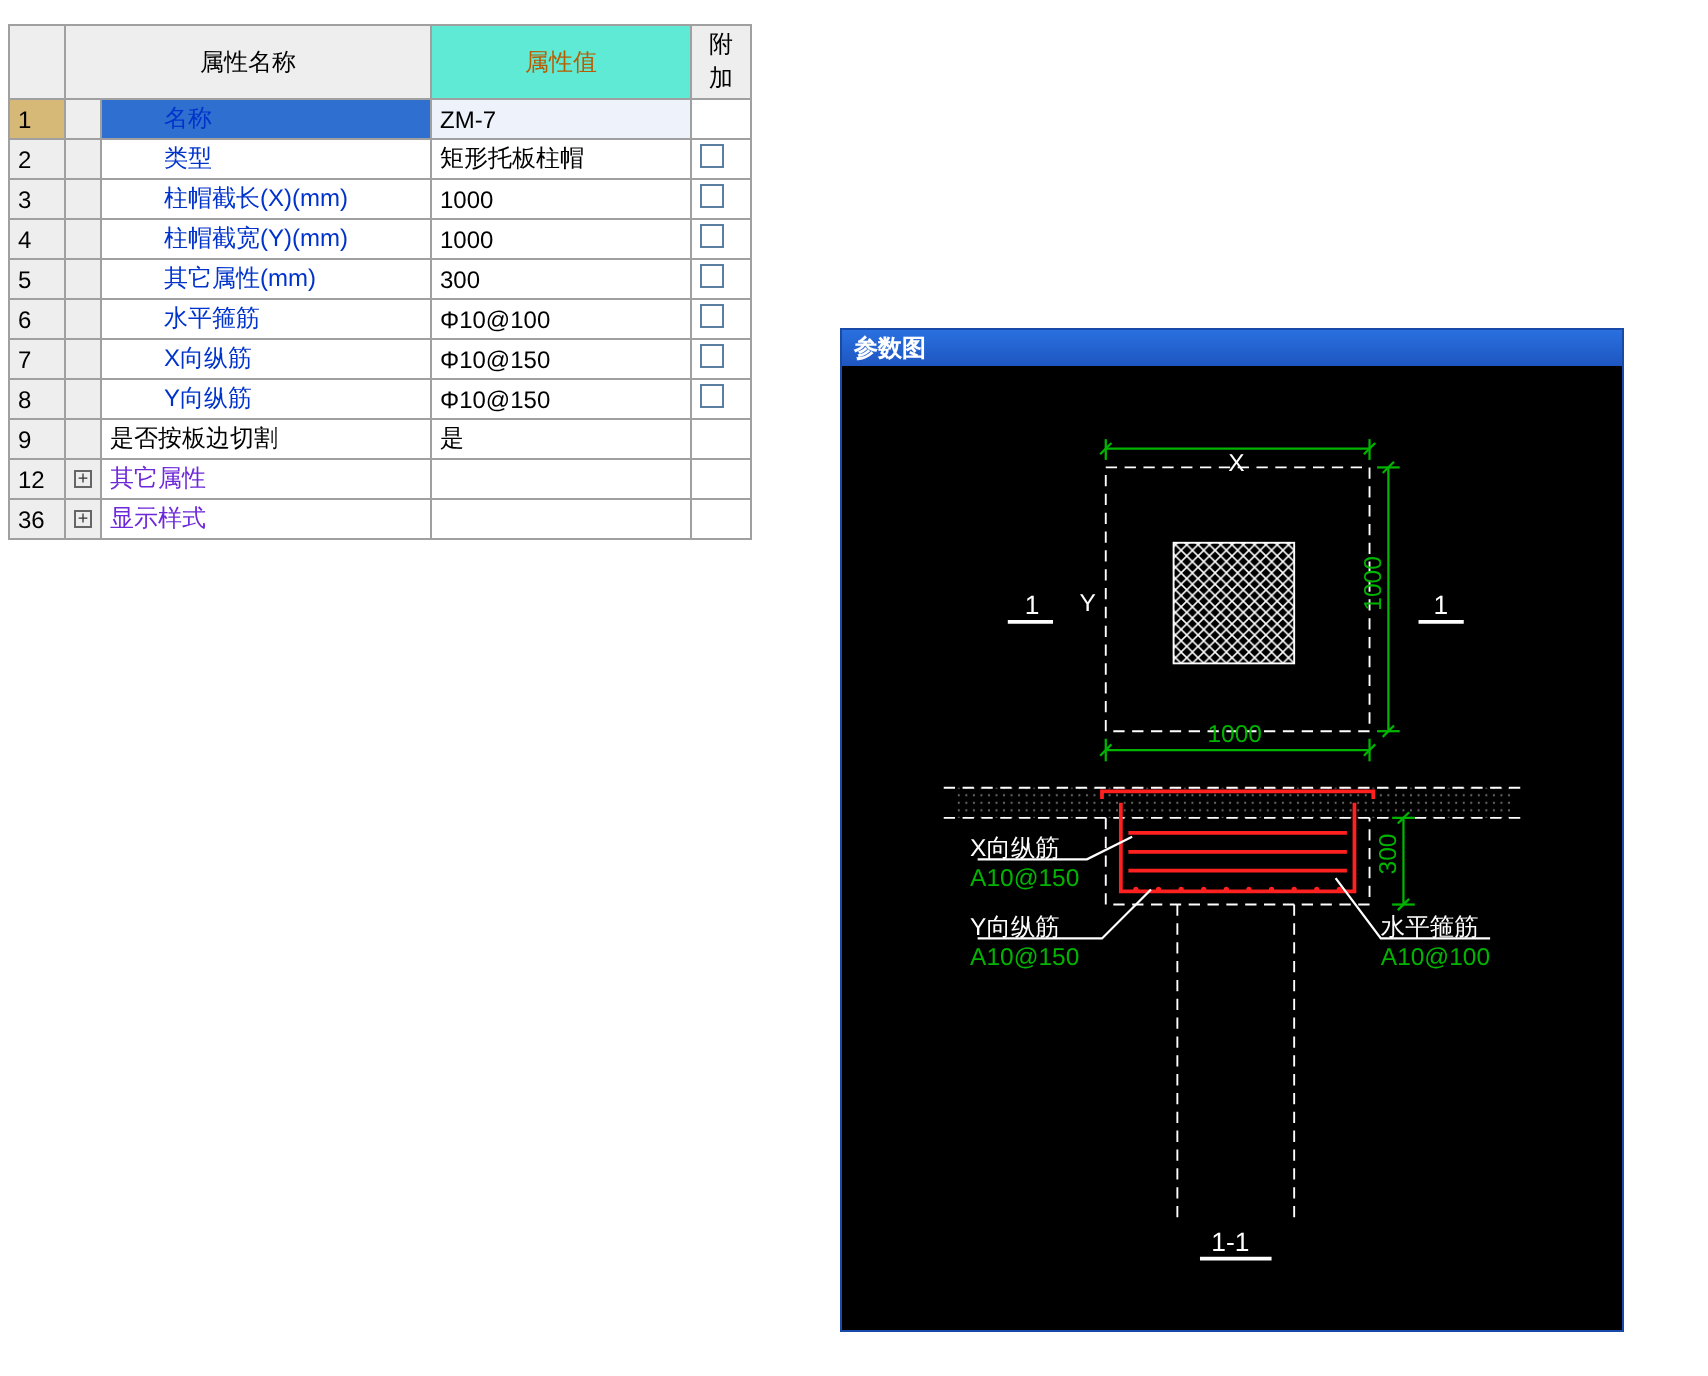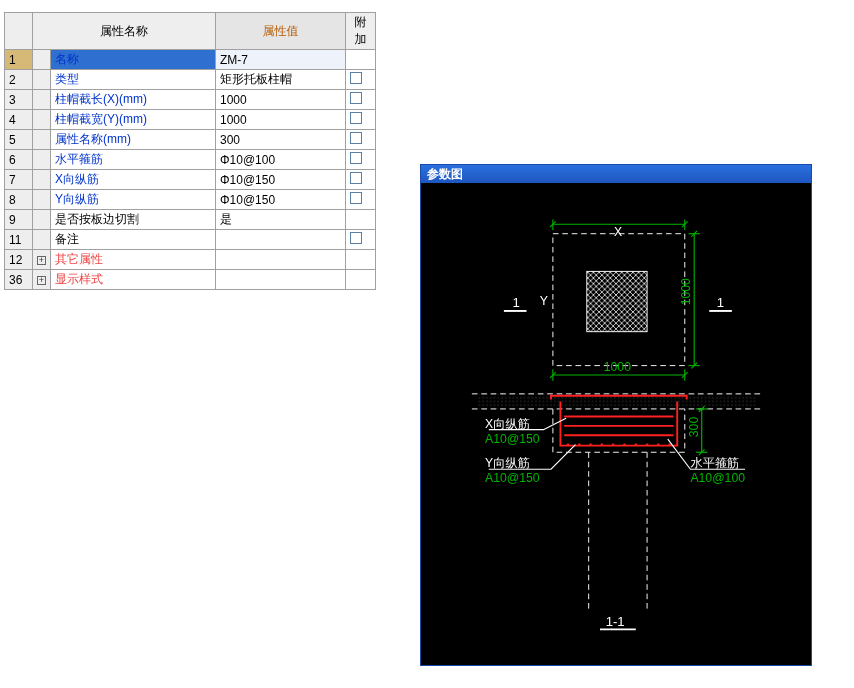--- a/index.html
+++ b/index.html
@@ -27,39 +27,39 @@
       padding: 1px 4px;
       text-align: left;
       vertical-align: middle;
     }
     .property-table th {
       background: #eeeeee;
       font-weight: normal;
       text-align: center;
     }
     .property-table th.value-header {
-      background: #e5e5e5;
+      background: #5eead4;
       color: #b85c00;
     }
     .row-num {
       width: 28px;
       text-align: center;
       background: #eeeeee;
     }
     .col-name { width: 165px; }
     .col-value { width: 130px; }
     .col-extra { width: 30px; text-align: center; }
     .col-expand { width: 10px; text-align: center; background: #eeeeee; padding: 0; font-size: 10px; border-right: none; }
 
     .row-selected td.row-num { background: #d6b877; }
     .row-selected td.col-name { background: #2f6fcf; color: #fff; }
     .row-selected td.col-value { background: #eef2fa; }
 
-    .link-text { color: #0033cc; }
-    .muted-text { color: #ef4444; }
+    .link-text { color: #0033cc; margin-left: 27px; }
+    .muted-text { color: #6d28d9; }
     .expand-plus {
       display: inline-block;
       width: 9px; height: 9px;
       border: 1px solid #666;
       line-height: 7px;
       font-size: 9px;
       text-align: center;
       color: #333;
     }
     .checkbox-box {
@@ -144,21 +144,21 @@
       <tr>
         <td class="row-num">4</td>
         <td class="col-expand"></td>
         <td class="col-name" style="border-left: none;"><span class="link-text">柱帽截宽(Y)(mm)</span></td>
         <td class="col-value">1000</td>
         <td class="col-extra"><span class="checkbox-box"></span></td>
       </tr>
       <tr>
         <td class="row-num">5</td>
         <td class="col-expand"></td>
-        <td class="col-name" style="border-left: none;"><span class="link-text">属性名称(mm)</span></td>
+        <td class="col-name" style="border-left: none;"><span class="link-text">其它属性(mm)</span></td>
         <td class="col-value">300</td>
         <td class="col-extra"><span class="checkbox-box"></span></td>
       </tr>
       <tr>
         <td class="row-num">6</td>
         <td class="col-expand"></td>
         <td class="col-name" style="border-left: none;"><span class="link-text">水平箍筋</span></td>
         <td class="col-value">Φ10@100</td>
         <td class="col-extra"><span class="checkbox-box"></span></td>
       </tr>
@@ -175,27 +175,20 @@
         <td class="col-name" style="border-left: none;"><span class="link-text">Y向纵筋</span></td>
         <td class="col-value">Φ10@150</td>
         <td class="col-extra"><span class="checkbox-box"></span></td>
       </tr>
       <tr>
         <td class="row-num">9</td>
         <td class="col-expand"></td>
         <td class="col-name" style="border-left: none;"><span>是否按板边切割</span></td>
         <td class="col-value">是</td>
         <td class="col-extra"></td>
-      </tr>
-      <tr>
-        <td class="row-num">11</td>
-        <td class="col-expand"></td>
-        <td class="col-name" style="border-left: none;"><span>备注</span></td>
-        <td class="col-value"></td>
-        <td class="col-extra"><span class="checkbox-box"></span></td>
       </tr>
       <tr>
         <td class="row-num">12</td>
         <td class="col-expand"><span class="expand-plus">+</span></td>
         <td class="col-name" style="border-left: none;"><span class="muted-text">其它属性</span></td>
         <td class="col-value"></td>
         <td class="col-extra"></td>
       </tr>
       <tr>
         <td class="row-num">36</td>

